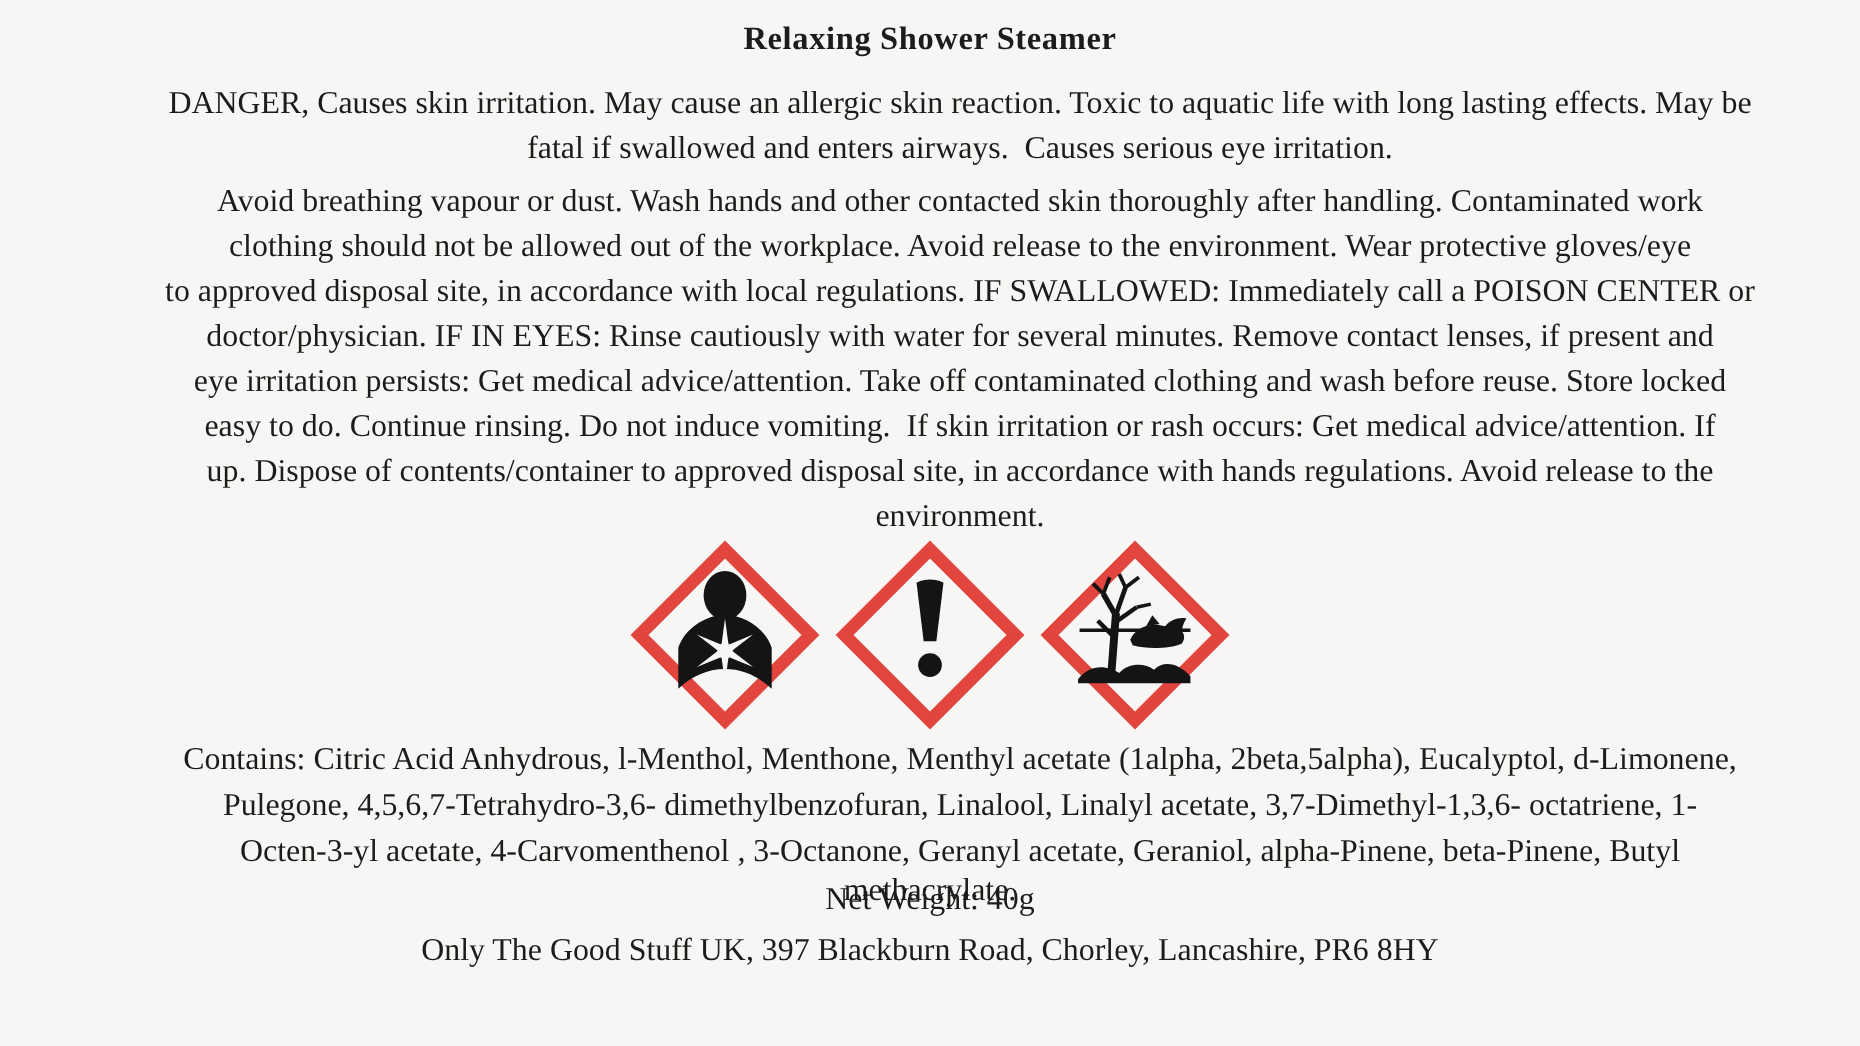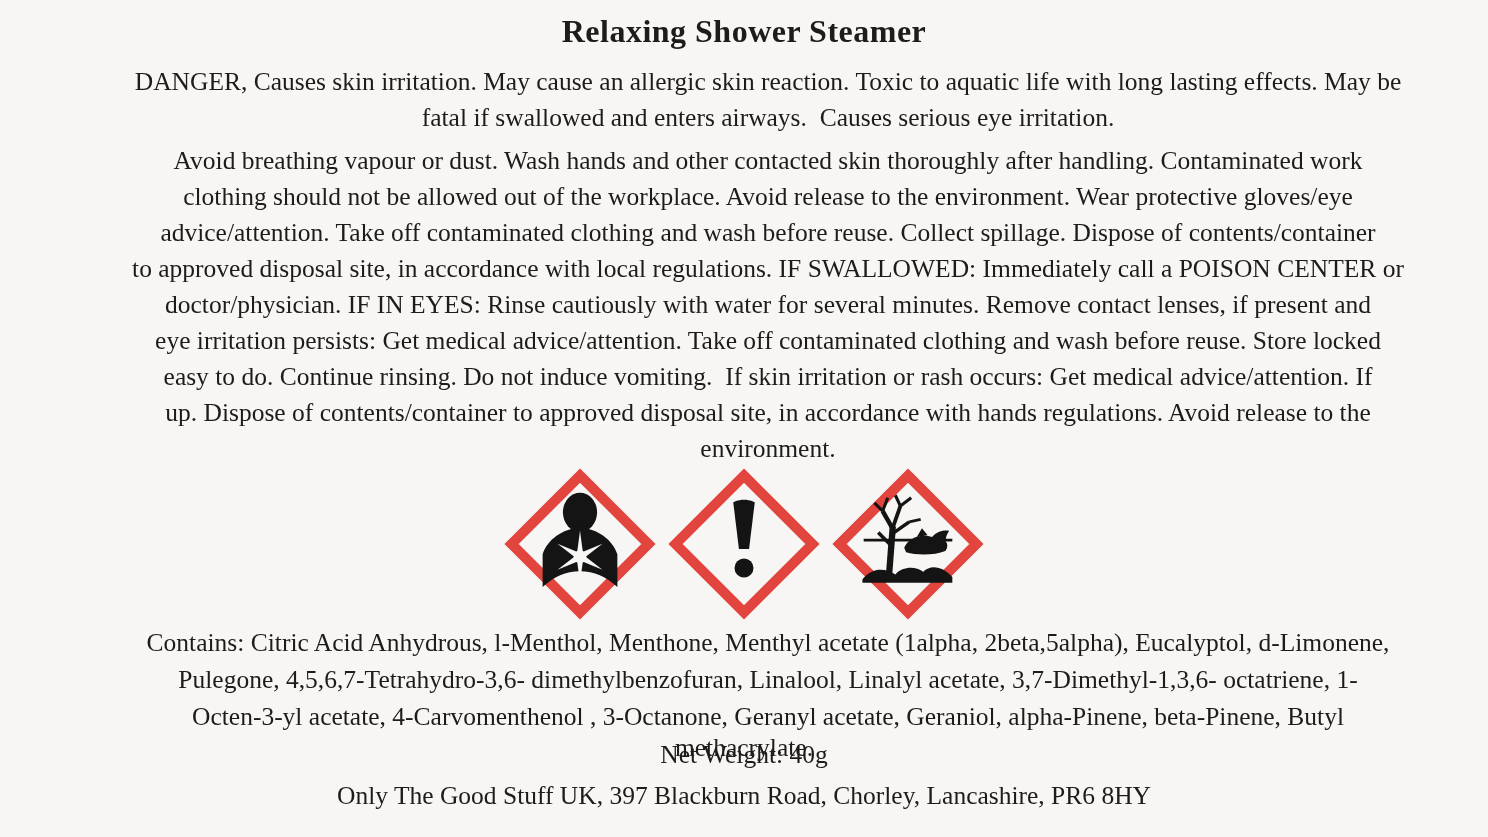--- a/index.html
+++ b/index.html
@@ -15,21 +15,21 @@
     color:var(--text);
     font-family:"Liberation Serif","DejaVu Serif",serif;
   }
   .label{
     width:100%;height:100%;
     display:flex;flex-direction:column;align-items:center;
     padding-top:6px;text-align:center;
   }
   h1.title{
     margin:0;
-    font-size:32px;font-weight:600;letter-spacing:.5px;
+    font-size:26px;font-weight:600;letter-spacing:.5px;
     line-height:50px;
   }
   .para{display:flex;flex-direction:column;align-items:center;width:100%;margin-left:48px;}
   .para .line{
     font-size:25.5px;line-height:36px;white-space:pre;
   }
   .hazard{margin-top:8px;}
   .precaution{margin-top:7px;}
   .pictogram-row{
     display:flex;gap:12px;margin:1px 0 2px;
@@ -63,21 +63,20 @@
   <h1 class="title">Relaxing Shower Steamer</h1>
 
   <section class="para hazard">
       <div class="line">DANGER, Causes skin irritation. May cause an allergic skin reaction. Toxic to aquatic life with long lasting effects. May be</div>
       <div class="line">fatal if swallowed and enters airways.  Causes serious eye irritation.</div>
     </section>
 
   <section class="para precaution">
       <div class="line">Avoid breathing vapour or dust. Wash hands and other contacted skin thoroughly after handling. Contaminated work</div>
       <div class="line">clothing should not be allowed out of the workplace. Avoid release to the environment. Wear protective gloves/eye</div>
-      <div class="line">advice/attention. Take off contaminated clothing and wash before reuse. Collect spillage. Dispose of contents/container</div>
       <div class="line">to approved disposal site, in accordance with local regulations. IF SWALLOWED: Immediately call a POISON CENTER or</div>
       <div class="line">doctor/physician. IF IN EYES: Rinse cautiously with water for several minutes. Remove contact lenses, if present and</div>
       <div class="line">eye irritation persists: Get medical advice/attention. Take off contaminated clothing and wash before reuse. Store locked</div>
       <div class="line">easy to do. Continue rinsing. Do not induce vomiting.  If skin irritation or rash occurs: Get medical advice/attention. If</div>
       <div class="line">up. Dispose of contents/container to approved disposal site, in accordance with hands regulations. Avoid release to the</div>
       <div class="line">environment.</div>
     </section>
 
   <div class="pictogram-row">
 

